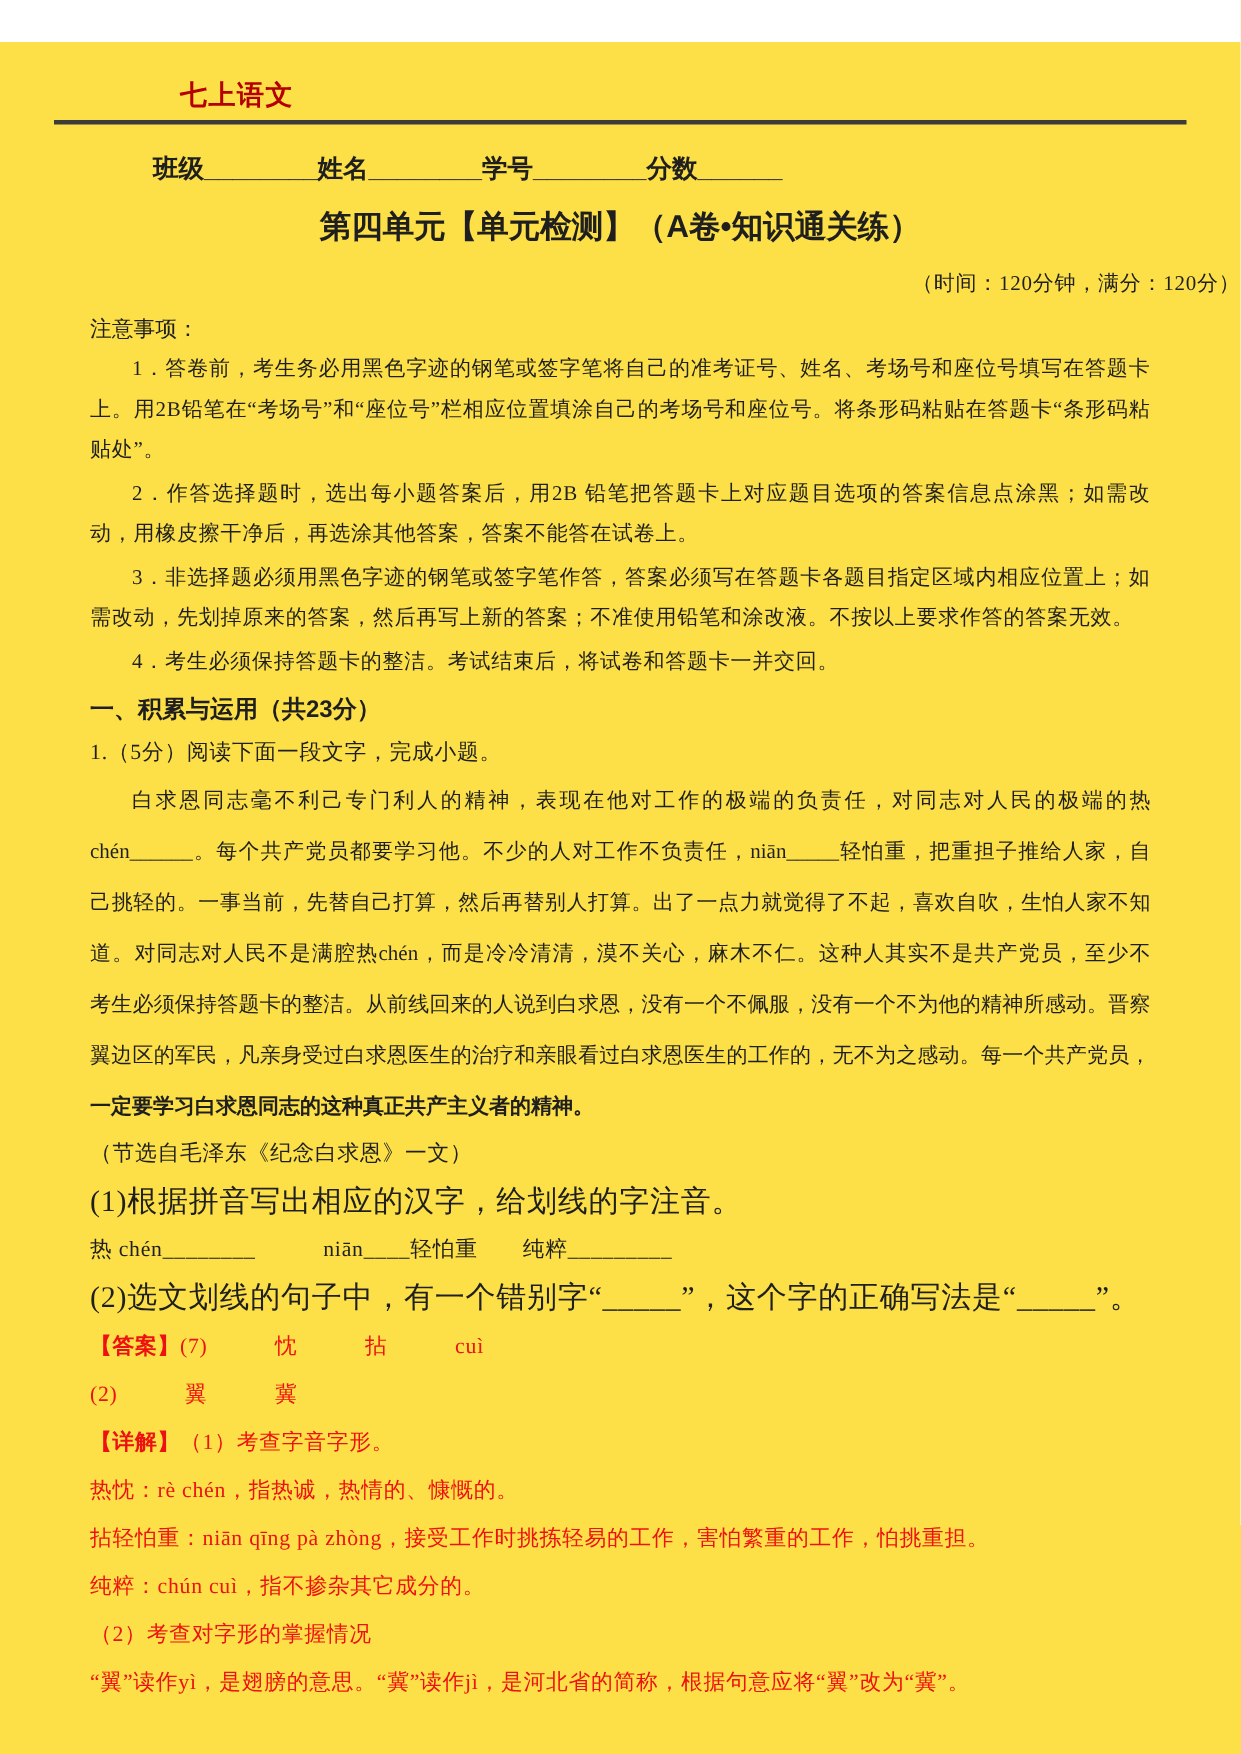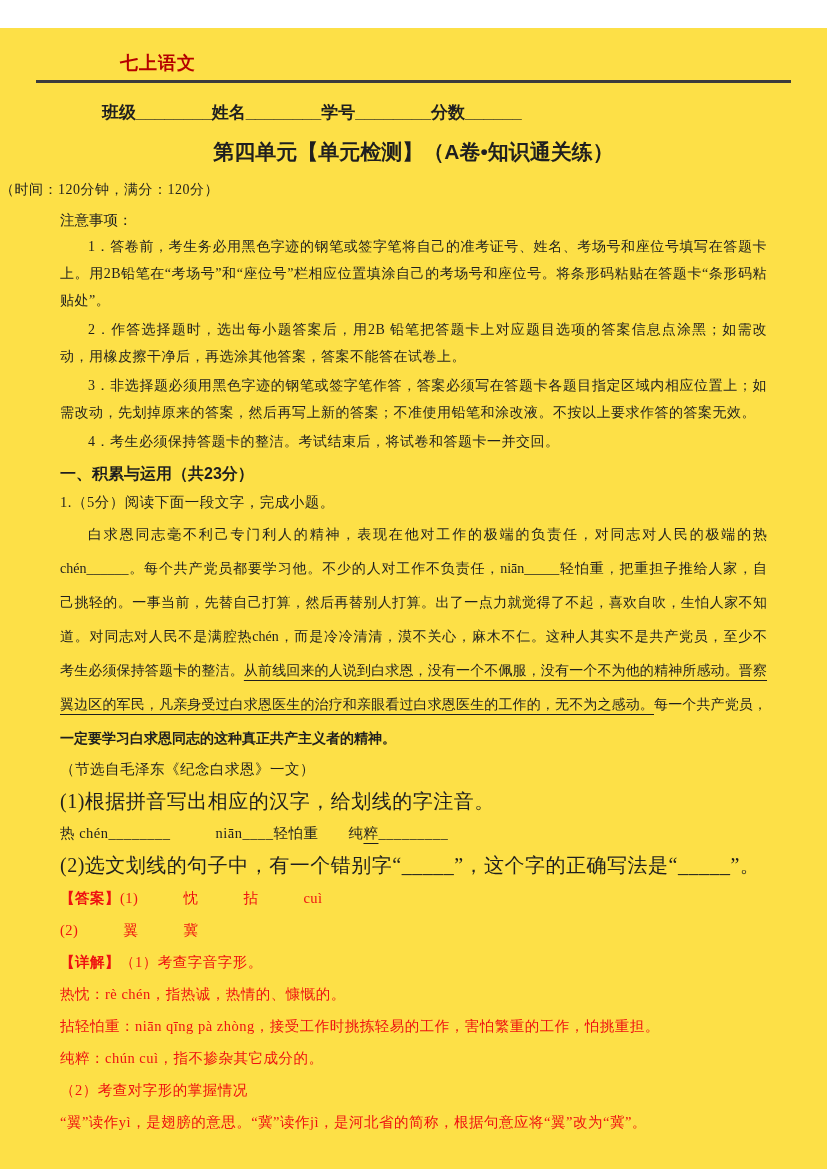--- a/index.html
+++ b/index.html
@@ -45,21 +45,21 @@
   .fill-item .blank{font-weight:bold;letter-spacing:0;}
   
   .title{
     margin:14px 40px 0 40px;
     text-align:center;
     font-family:"Liberation Sans","DejaVu Sans",sans-serif;
     font-weight:bold;font-size:21px;line-height:28px;
   }
   .subtitle{
     margin-top:14px;
-    text-align:left;
+    text-align:right;
     font-size:14px;line-height:19px;
     letter-spacing:0.5px;
   }
   
   .content{margin:0 60px;}
   .notice-label{margin-top:11px;font-size:14.5px;line-height:21px;}
   .note{
     margin:2px 0 0 0;
     font-size:14px;line-height:27px;
     letter-spacing:0.5px;
@@ -74,21 +74,21 @@
   .q-intro{margin:6px 0 0 0;font-size:14.5px;line-height:22px;letter-spacing:0.5px;}
   
   .passage{margin-top:5px;}
   .passage-line{
     font-size:14px;line-height:34px;
     text-align:justify;text-align-last:justify;
     white-space:nowrap;
   }
   .passage-line.first{text-indent:2em;}
   .passage-line.last{text-align-last:left;white-space:normal;font-weight:bold;}
-  .ul{text-decoration:underline;text-underline-offset:5px;}
+  .ul{text-underline-offset:5px;}
   .attribution{
     margin-top:2px;
     text-align:left;
     padding-right:22px;
     font-size:14.5px;line-height:22px;
     letter-spacing:0.5px;
   }
   .subq{margin:10px 0 0 0;font-size:20px;line-height:22px;letter-spacing:0.5px;}
   .blank-line{margin-top:10px;font-size:14.5px;line-height:22px;letter-spacing:0.5px;}
   
@@ -145,21 +145,21 @@
     </div>
 
     <div class="attribution">（节选自毛泽东《纪念白求恩》一文）</div>
 
     <p class="subq">(1)根据拼音写出相应的汉字，给划线的字注音。</p>
     <div class="blank-line"><span>热 chén________　　　niān____轻怕重　　纯</span><span class="ul">粹</span><span>_________</span></div>
     <p class="subq">(2)选文划线的句子中，有一个错别字“_____”，这个字的正确写法是“_____”。</p>
 
     <div class="answer-block">
       <div class="ans-line">
-        <span class="ans-label">【答案】</span><span>(1)　　　忱　　　拈　　　cuì</span>
+        <span class="ans-label">【答案】</span><span>(7)　　　忱　　　拈　　　cuì</span>
       </div>
       <div class="ans-line">(2)　　　翼　　　冀</div>
       <div class="ans-line">
         <span class="ans-label">【详解】</span><span>（1）考查字音字形。</span>
       </div>
       <div class="ans-line">热忱：rè chén，指热诚，热情的、慷慨的。</div>
       <div class="ans-line">拈轻怕重：niān qīng pà zhòng，接受工作时挑拣轻易的工作，害怕繁重的工作，怕挑重担。</div>
       <div class="ans-line">纯粹：chún cuì，指不掺杂其它成分的。</div>
       <div class="ans-line">（2）考查对字形的掌握情况</div>
       <div class="ans-line">“翼”读作yì，是翅膀的意思。“冀”读作jì，是河北省的简称，根据句意应将“翼”改为“冀”。</div>

